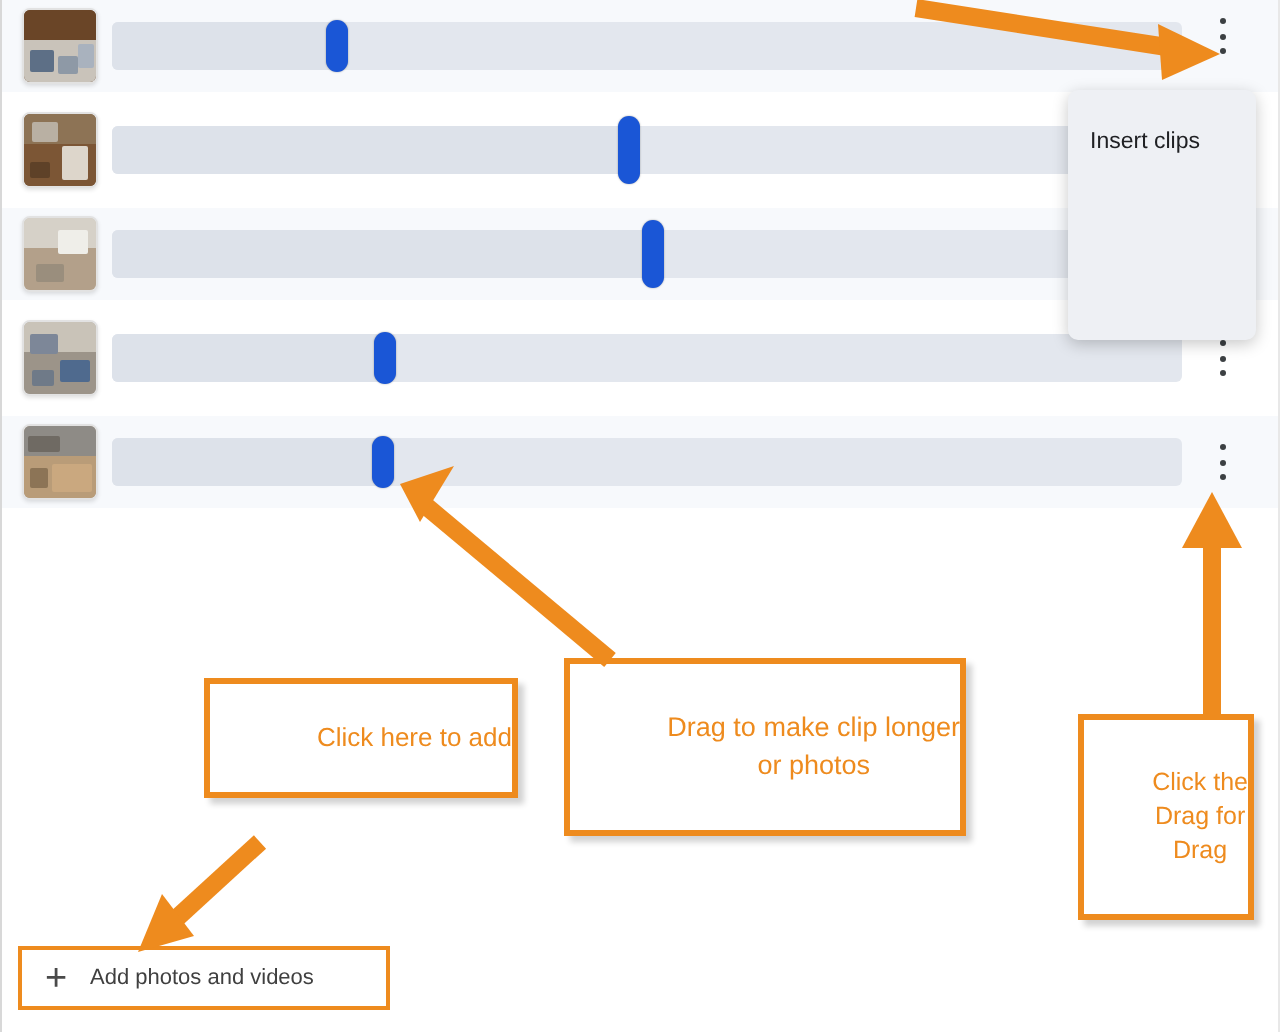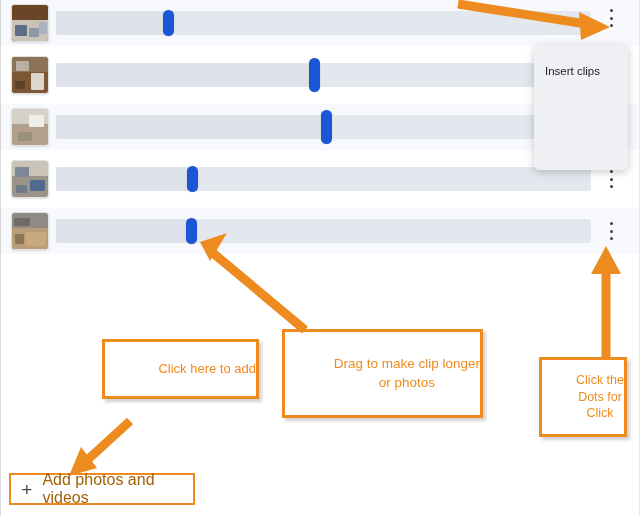--- a/index.html
+++ b/index.html
@@ -132,41 +132,41 @@
     align-items: center;
   }
   #add-bar .plus {
     width: 34px;
     text-align: center;
     font-size: 19px;
     color: #4a4a4a;
     line-height: 1;
   }
   #add-bar .add-label {
-    font-size: 16px;
-    color: #a16207;
+    font-size: 11px;
+    color: #404040;
   }
 
   
   .callout {
     position: absolute;
     background: #ffffff;
     border: 3px solid #ee8b1e;
     box-shadow: 3px 3px 3px rgba(0,0,0,.18);
     display: flex;
     align-items: center;
     justify-content: flex-end;
     text-align: center;
     color: #ee8b1e;
     font-weight: normal;
     line-height: 1.35;
   }
   #callout-add    { left: 101px; top: 339px; width: 157px; height: 60px; font-size: 13px; }
   #callout-drag   { left: 281px; top: 329px; width: 201px; height: 89px; font-size: 13.5px; }
-  #callout-dots   { left: 538px; top: 357px; width: 88px; height: 80px; font-size: 12.5px; }
+  #callout-dots   { left: 538px; top: 357px; width: 88px; height: 103px; font-size: 12.5px; }
 
   
   .arrow-svg {
     position: absolute;
     left: 0; top: 0;
     width: 640px; height: 516px;
     pointer-events: none;
   }
 </style>
 </head>
@@ -289,22 +289,22 @@
   <div class="callout" id="callout-drag">
     <span>
       <span>Drag to make clip longer</span><br>
       <span>or photos</span>
     </span>
   </div>
 
   <div class="callout" id="callout-dots">
     <span>
       <span>Click the</span><br>
-      <span>Dots for</span><br>
-      <span>Click</span>
+      <span>Drag for</span><br>
+      <span>Drag</span>
     </span>
   </div>
 
   <svg class="arrow-svg" viewBox="0 0 640 516">
 
     <g>
       <line x1="457" y1="4" x2="592" y2="25" stroke="#ee8b1e" stroke-width="9" stroke-linecap="butt"></line>
       <polygon points="609,27 578,12 580,40" fill="#ee8b1e"></polygon>
     </g>
 

